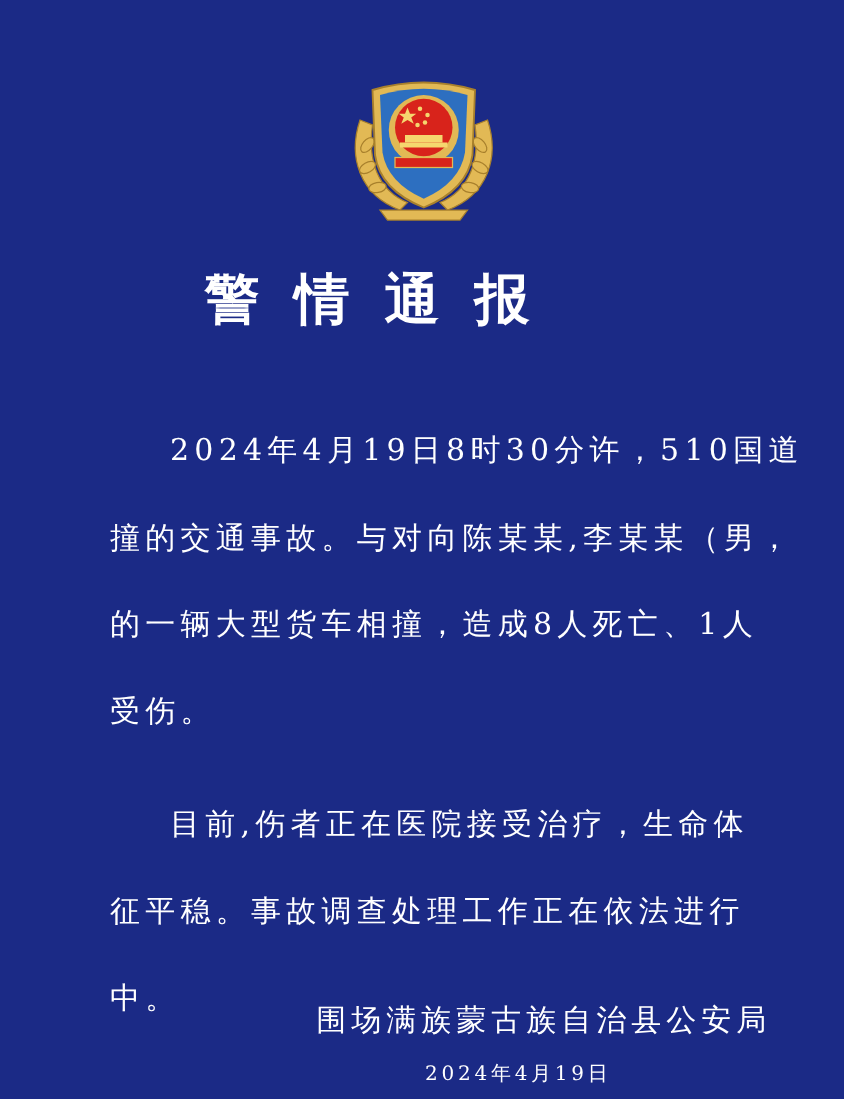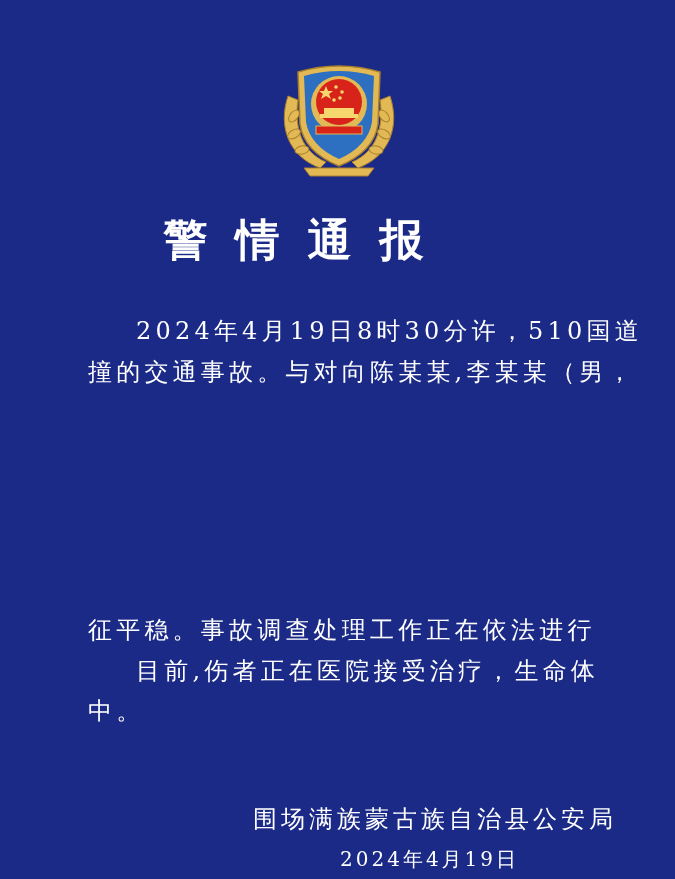--- a/index.html
+++ b/index.html
@@ -17,27 +17,27 @@
     font-size:44px; font-weight:bold; letter-spacing:28px; text-indent:28px;
     line-height:56px;
   }
   .para {
     position:absolute; left:88px; width:530px;
     font-size:24px; line-height:40.5px; letter-spacing:4.2px;
     text-align:justify;
   }
   .p1 { top:311px; }
   .p2 { top:610px; }
-  .line { display:block; white-space:nowrap; }
+  .line { display:block; white-space:nowrap;margin-top:29px; }
   .indent { padding-left:48px; }
   .sign {
     position:absolute; right:58px; top:799px; text-align:right;
-    font-size:24px; letter-spacing:4px; line-height:40px;
+    font-size:24px; letter-spacing:4px; line-height:40px;font-family:Liberation Mono, monospace;
   }
-  .date { position:absolute; left:340px; top:839px; font-size:20px; letter-spacing:3px; line-height:40px; }
+  .date { position:absolute; left:340px; top:839px; font-size:16px; letter-spacing:3px; line-height:40px; }
 </style>
 </head>
 <body>
 
 <div class="emblem">
   <svg width="130" height="130" viewBox="0 0 130 130">
 
     <g fill="#e2b955" stroke="#a8802c" stroke-width="1">
       <path d="M14 40 C4 70 14 100 46 112 L52 106 C28 96 20 72 24 44 Z"></path>
       <path d="M116 40 C126 70 116 100 84 112 L78 106 C102 96 110 72 106 44 Z"></path>
@@ -66,22 +66,24 @@
     </g>
     <rect x="42" y="70" width="46" height="8" fill="#d8231b" stroke="#e2b955"></rect>
   </svg>
 </div>
 
 <div class="title">警情通报</div>
 
 <div class="para p1">
   <span class="line indent">2024年4月19日8时30分许，510国道</span>
   <span class="line">撞的交通事故。与对向陈某某,李某某（男，</span>
+  <span class="line">的一辆大型货车相撞，造成8人死亡、1人</span>
+  <span class="line">受伤。</span>
 </div>
 
 <div class="para p2">
+  <span class="line indent">目前,伤者正在医院接受治疗，生命体</span>
   <span class="line">征平稳。事故调查处理工作正在依法进行</span>
-  <span class="line indent">目前,伤者正在医院接受治疗，生命体</span>
   <span class="line">中。</span>
 </div>
 
 <div class="sign">围场满族蒙古族自治县公安局</div>
 <div class="date">2024年4月19日</div>
 
 </body></html>

